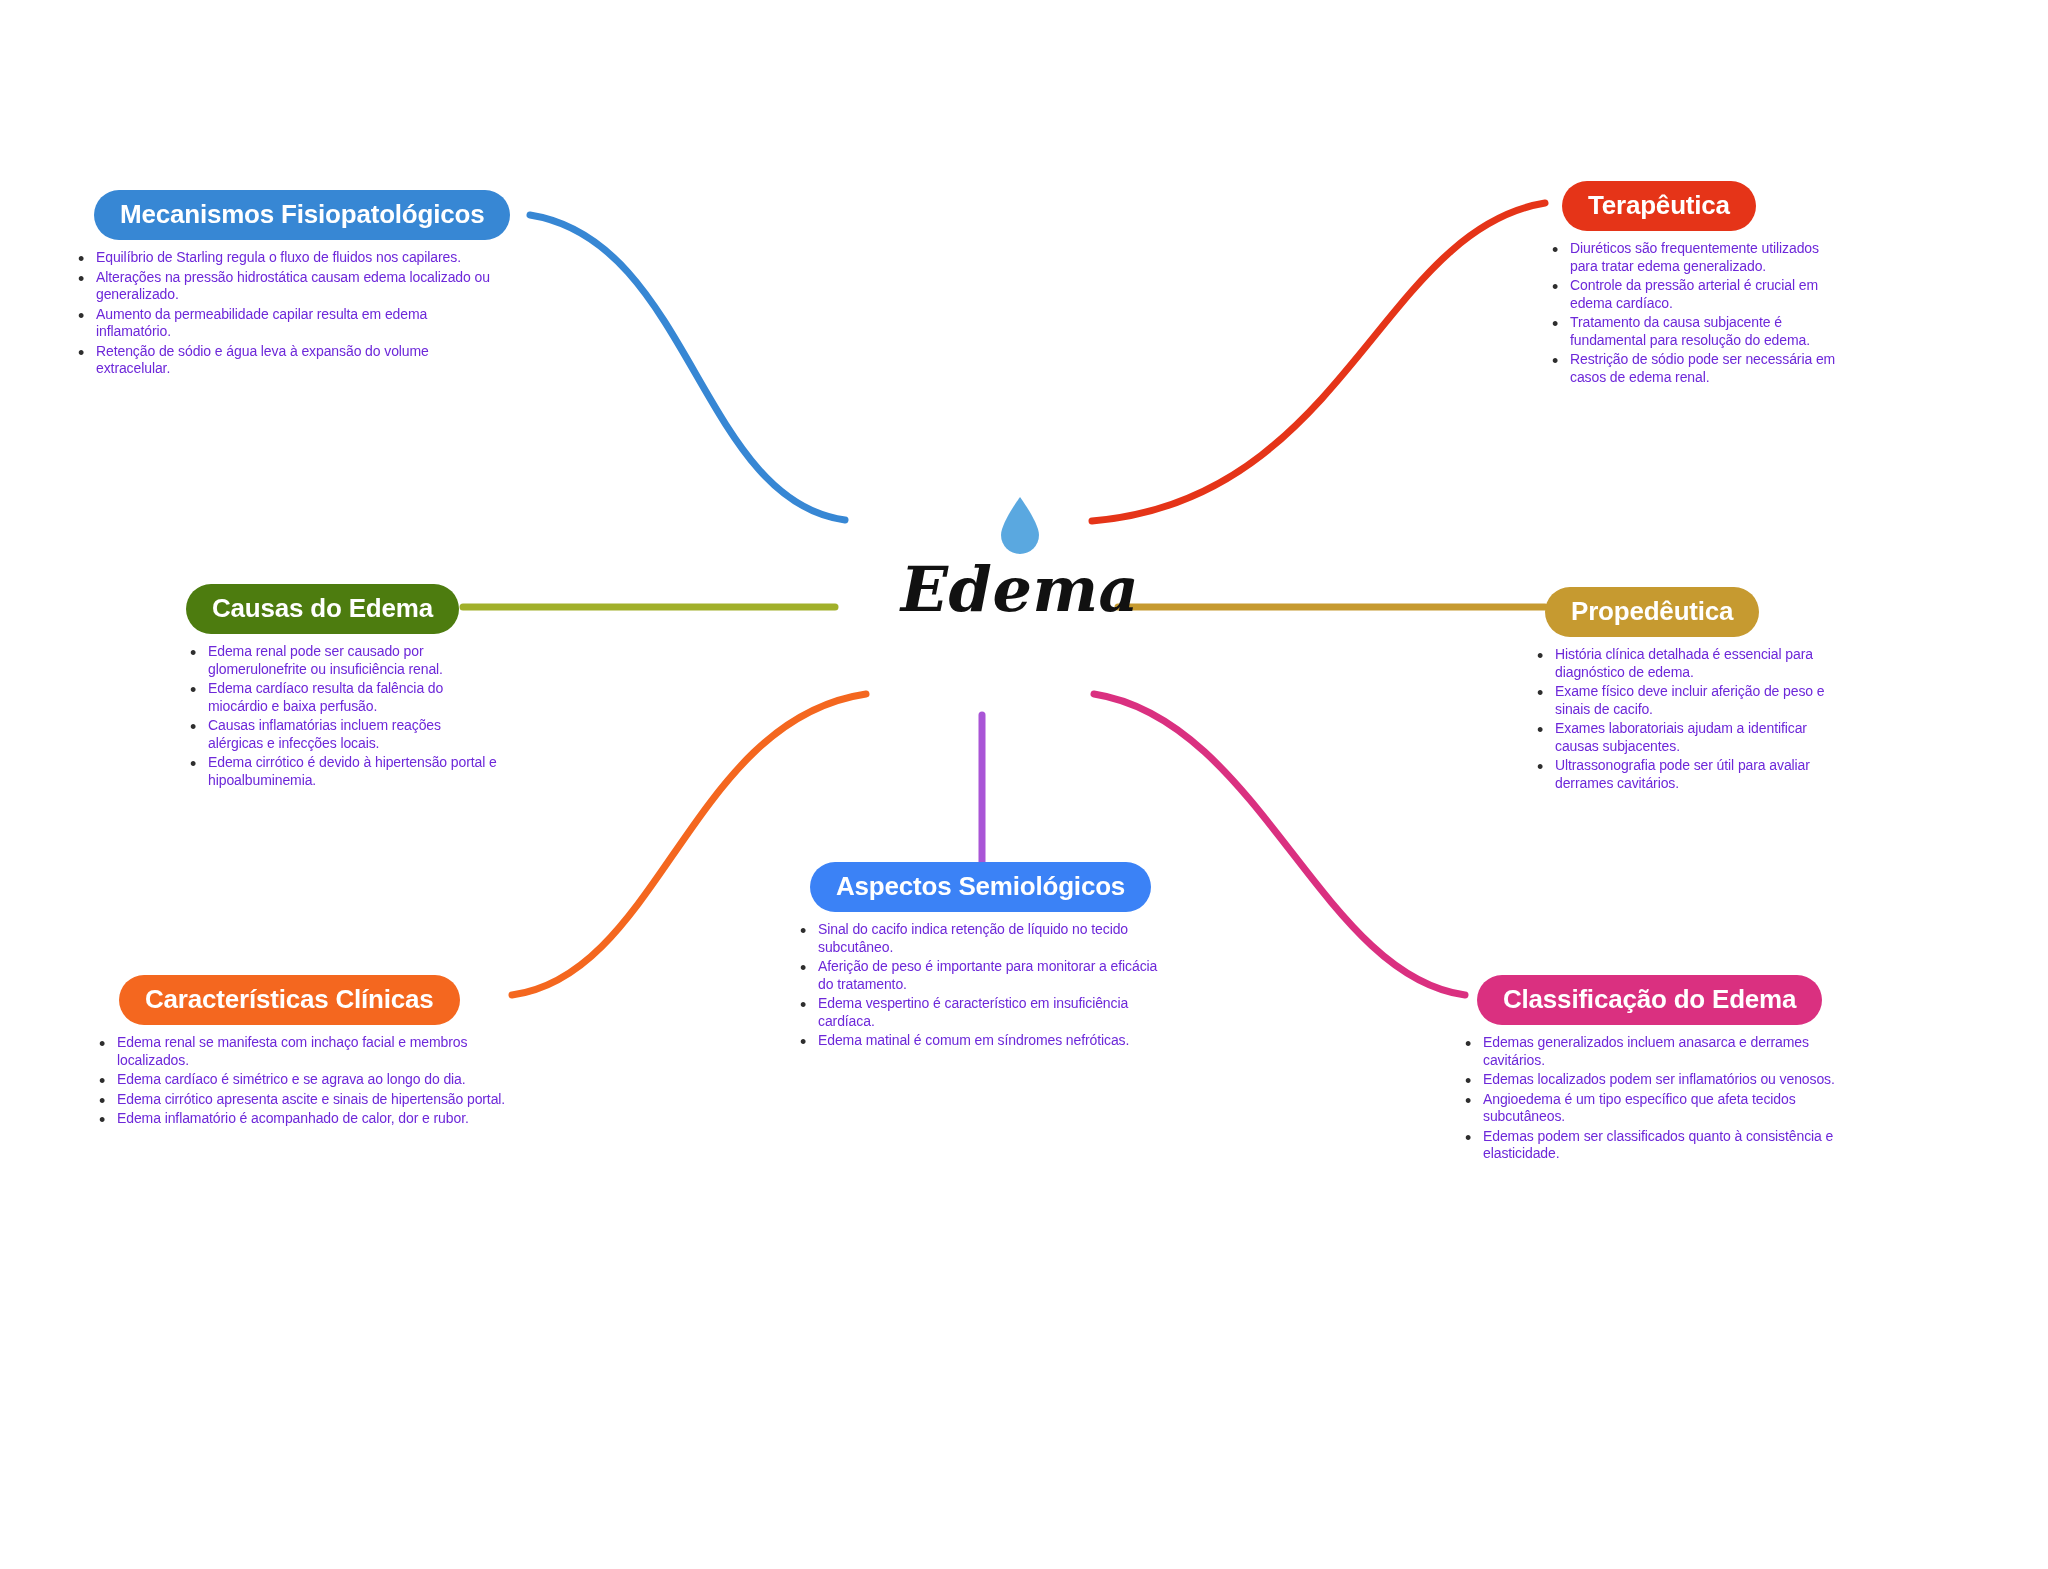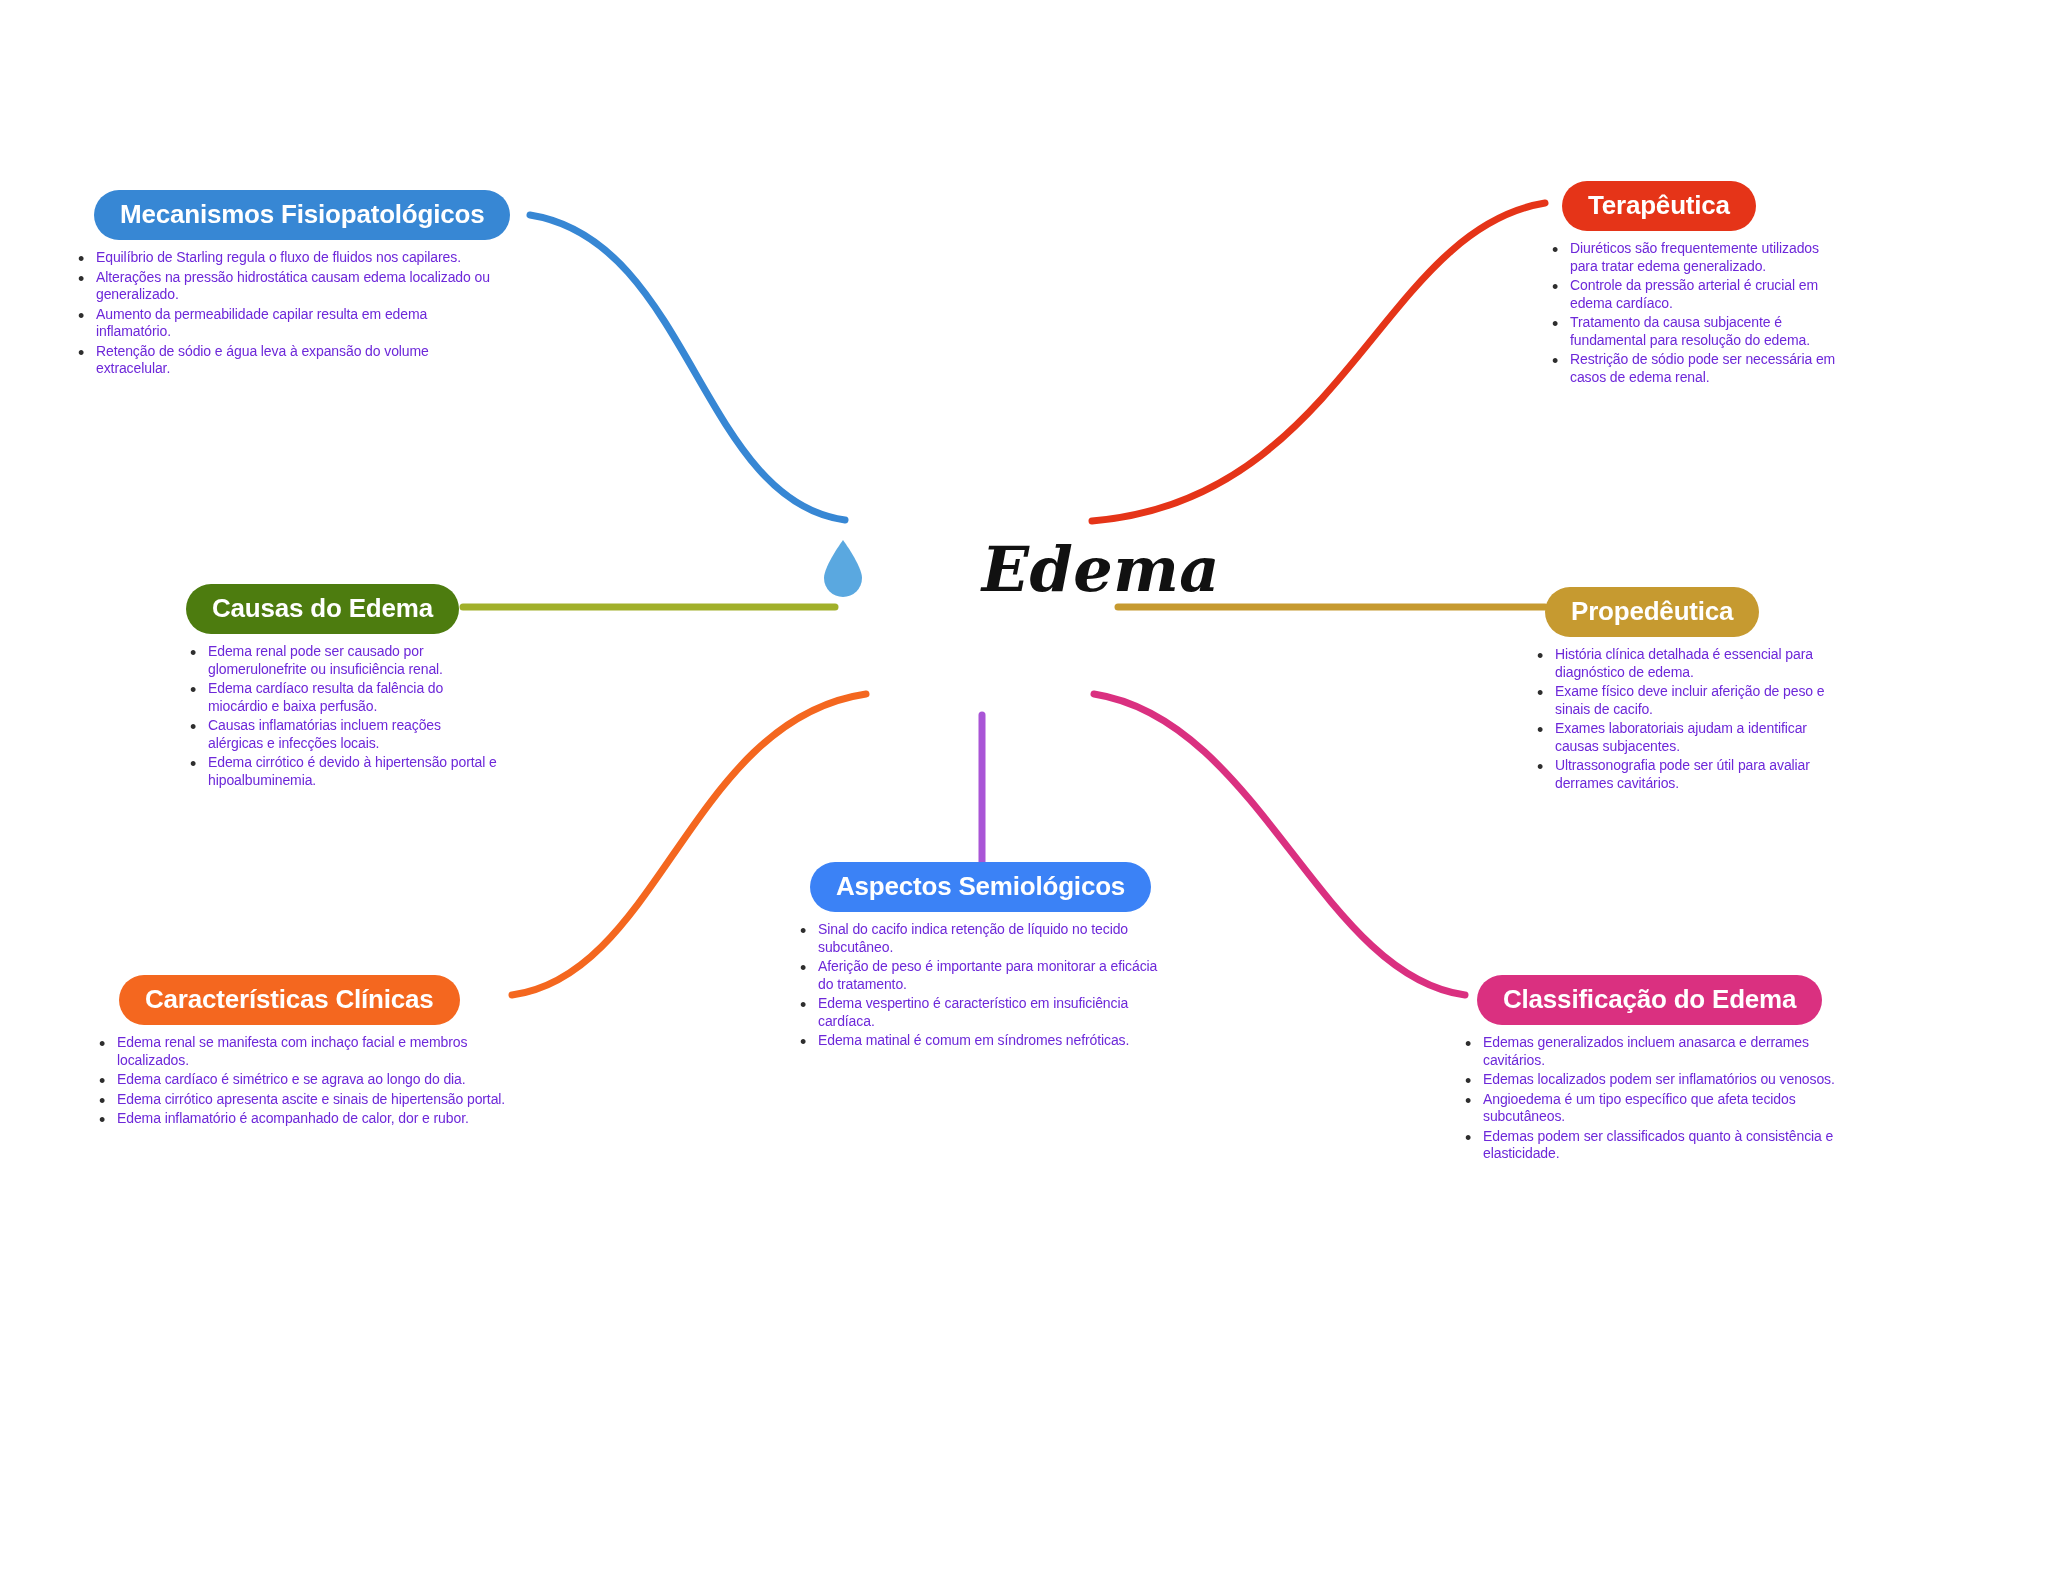--- a/index.html
+++ b/index.html
@@ -35,22 +35,23 @@
 
   
   .center-node {
     position: absolute;
     left: 820px;
     top: 495px;
     width: 400px;
     height: 150px;
     z-index: 3;
     display: flex;
+    flex-direction: column;
     align-items: center;
-    justify-content: space-between;
+    justify-content: flex-start;
   }
   .drop-icon {
     display: block;
     width: 46px;
     height: 62px;
     margin-bottom: 2px;
   }
   .center-title {
     font-family: "DejaVu Serif", serif;
     font-style: italic;

